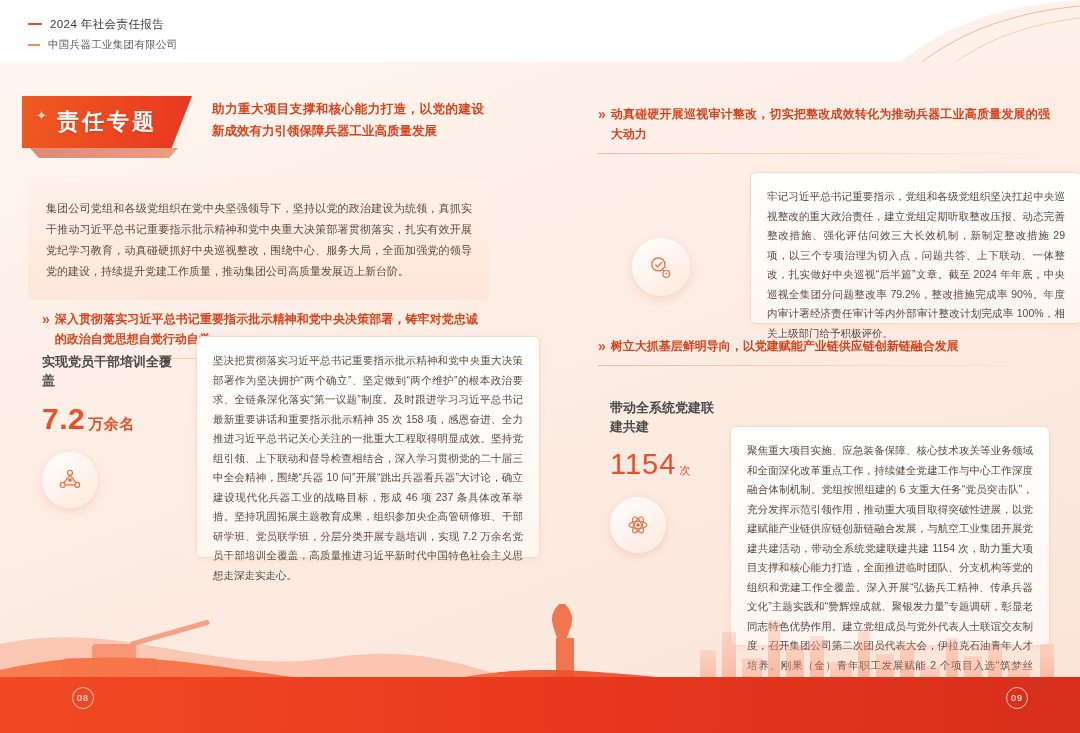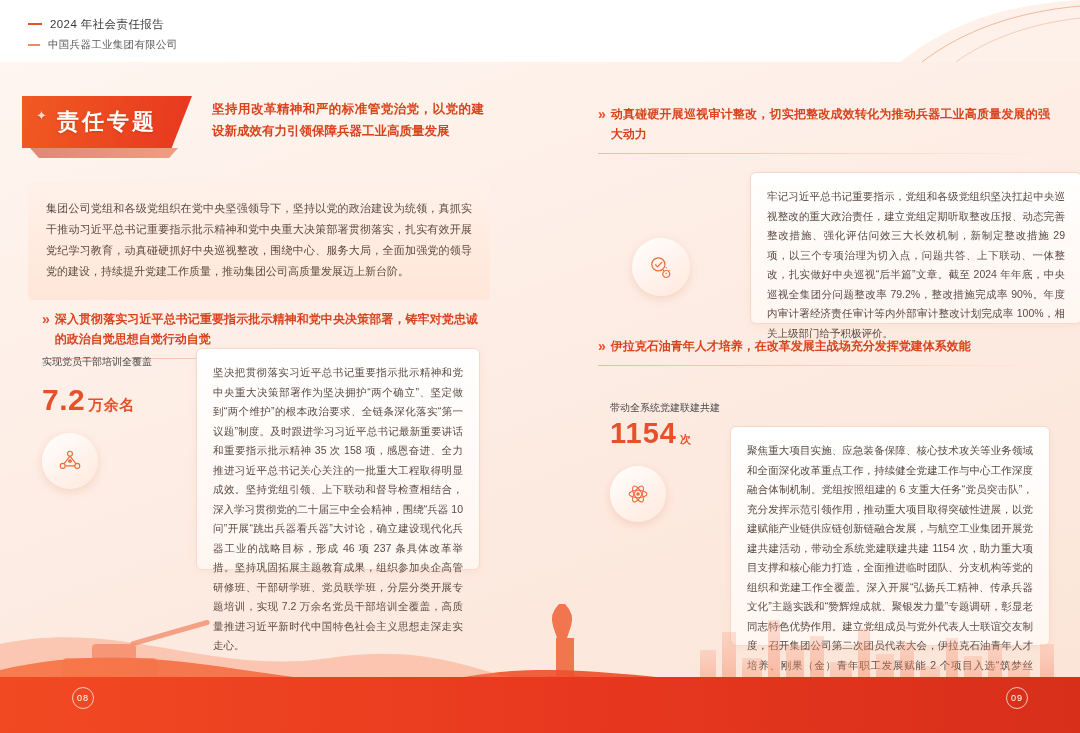--- a/index.html
+++ b/index.html
@@ -103,21 +103,21 @@
   .sec-rule {
     height: 1px; background: linear-gradient(90deg, #f3b79c, rgba(243,183,156,0));
     margin-top: 9px;
   }
   #sec-left-1 { position: absolute; top: 309px; left: 42px; width: 436px; }
   
   .stat-left {
     position: absolute; top: 352px; left: 42px; width: 132px;
   }
   .stat-label {
-    font-size: 10px; line-height: 19px; color: #4a4a4a; font-weight: normal;
+    font-size: 13px; line-height: 19px; color: #4a4a4a; font-weight: bold;
   }
   .stat-num {
     margin-top: 12px;
     font-size: 30px; font-weight: bold; color: #e8502a; letter-spacing: .5px;
   }
   .stat-num .unit { font-size: 15px; font-weight: bold; margin-left: 3px; color:#e8502a; }
   .icon-circle {
     margin-top: 16px;
     width: 56px; height: 56px; border-radius: 50%;
     background: linear-gradient(145deg, #ffffff 0%, #ffe8dc 100%);
@@ -128,41 +128,42 @@
   
   .card {
     background: linear-gradient(180deg, #ffffff 0%, #fff6f0 100%);
     border: 1px solid #f7d9c8;
     border-radius: 6px;
     padding: 14px 16px;
     font-size: 10.5px; line-height: 19.5px; color: #5b4a42; text-align: justify;
     box-shadow: 0 2px 8px rgba(220,120,80,.07);
   }
   #card-left-1 {
-    position: absolute; top: 348px; left: 196px; width: 284px; height: 222px;
+    position: absolute; top: 336px; left: 196px; width: 344px; height: 222px;
   }
   
   #sec-right-1 { position: absolute; top: 104px; left: 598px; width: 452px; }
   #card-right-1 {
     position: absolute; top: 172px; left: 718px; width: 332px; height: 152px; margin-left: 32px;
   }
   .icon-circle-right-1 {
     position: absolute; top: 238px; left: 632px;
     width: 58px; height: 58px; border-radius: 50%;
     background: linear-gradient(145deg, #ffffff 0%, #ffe8dc 100%);
     box-shadow: 0 3px 10px rgba(226,110,70,.20);
     display: flex; align-items: center; justify-content: center;
   }
   .icon-circle-right-1 svg { width: 28px; height: 28px; }
   #sec-right-2 { position: absolute; top: 336px; left: 598px; width: 452px; }
   .stat-right {
     position: absolute; top: 398px; left: 610px; width: 112px;
   }
   .stat-right .stat-num2 {
-    font-size: 29px; font-weight: bold; color: #e8502a; letter-spacing: 1px;
+    margin-top: 12px;
+    font-size: 29px; font-weight: normal; color: #e8502a; letter-spacing: 1px;
   }
   .stat-right .stat-num2 .unit { font-size: 11px; margin-left: 3px; }
   #card-right-2 {
     position: absolute; top: 392px; left: 730px; width: 320px; height: 220px; margin-top: 34px;
   }
   
   .bottom-deco {
     position: absolute; left: 0; right: 0; bottom: 0; height: 175px;
     pointer-events: none;
   }
@@ -205,21 +206,21 @@
       </svg>
     </div>
   </div>
 
   <div class="ribbon">
     <span class="spark">✦</span>
     <span>责任专题</span>
   </div>
   <div class="ribbon-tail"></div>
 
-  <div class="lead-heading">坚持用改革精神和严的标准管党治党，以党的建设新成效有力引领保障兵器工业高质量发展</div>
+  <div class="lead-heading">助力重大项目支撑和核心能力打造，以党的建设新成效有力引领保障兵器工业高质量发展</div>
 
   <div class="intro">集团公司党组和各级党组织在党中央坚强领导下，坚持以党的政治建设为统领，真抓实干推动习近平总书记重要指示批示精神和党中央重大决策部署贯彻落实，扎实有效开展党纪学习教育，动真碰硬抓好中央巡视整改，围绕中心、服务大局，全面加强党的领导党的建设，持续提升党建工作质量，推动集团公司高质量发展迈上新台阶。</div>
 
   <div id="sec-left-1">
     <div class="sec-head">
       <span class="chevs">»</span>
       <span class="sec-title">深入贯彻落实习近平总书记重要指示批示精神和党中央决策部署，铸牢对党忠诚的政治自觉思想自觉行动自觉</span>
     </div>
     <div class="sec-rule"></div>
   </div>
@@ -257,21 +258,21 @@
       <circle cx="13" cy="13" r="7.5"></circle>
       <path d="M9.5 13.2 l2.6 2.6 l5.2 -5.6"></path>
       <path d="M22 20 a4 4 0 1 0 0.01 0"></path>
       <path d="M22 16.2 v1.3 M22 22.6 v1.3 M18.2 20 h1.3 M24.6 20 h1.3"></path>
     </svg>
   </div>
 
   <div id="sec-right-2">
     <div class="sec-head">
       <span class="chevs">»</span>
-      <span class="sec-title">伊拉克石油青年人才培养，在改革发展主战场充分发挥党建体系效能</span>
+      <span class="sec-title">树立大抓基层鲜明导向，以党建赋能产业链供应链创新链融合发展</span>
     </div>
     <div class="sec-rule"></div>
   </div>
 
   <div class="stat-right">
     <div class="stat-label">带动全系统党建联建共建</div>
     <div class="stat-num2">
       <span>1154</span><span class="unit">次</span>
     </div>
     <div class="icon-circle">

